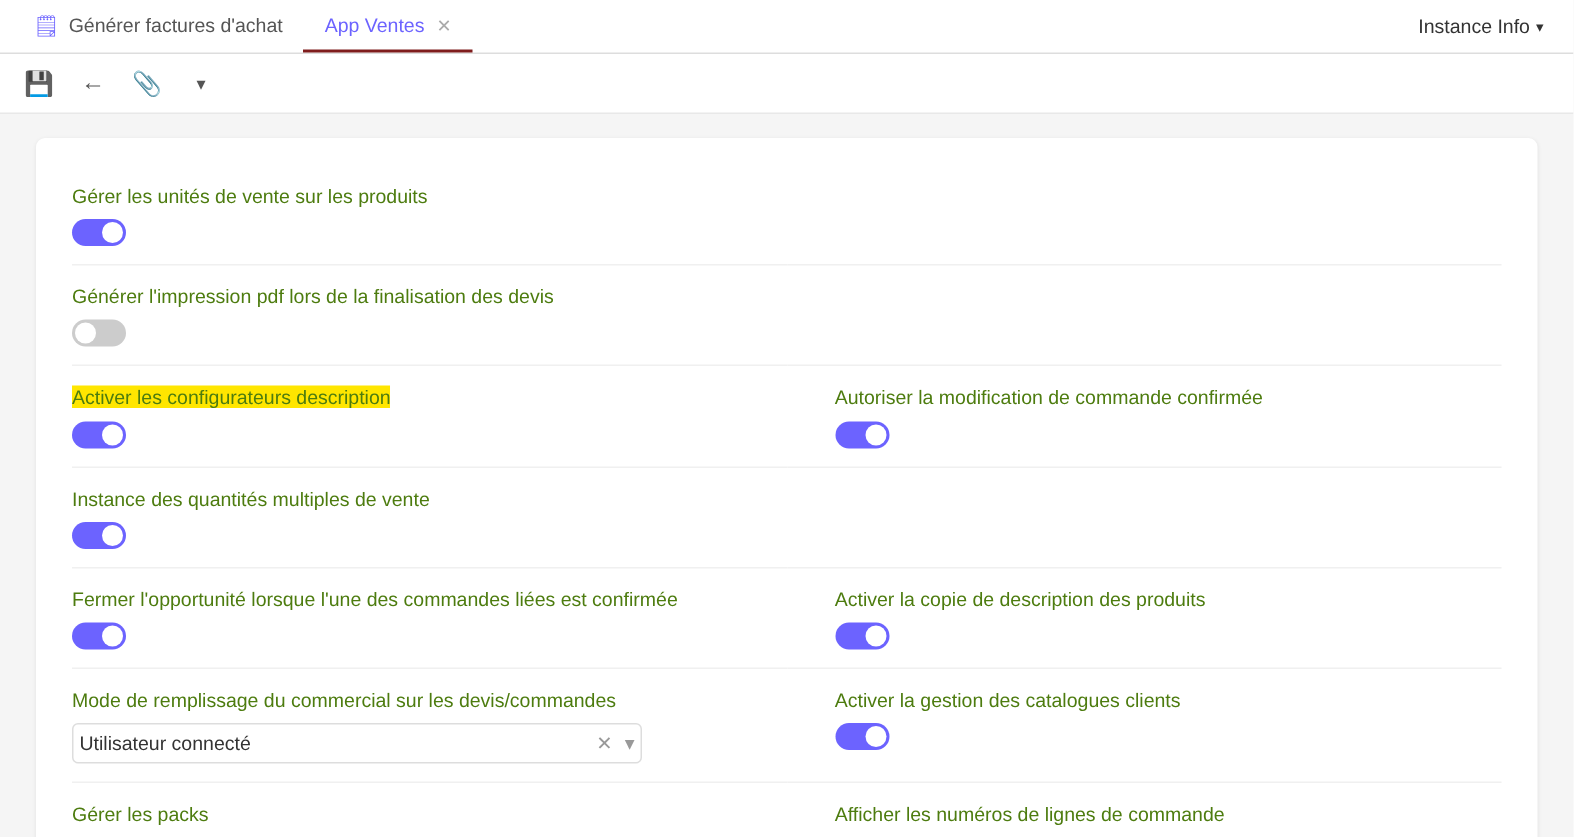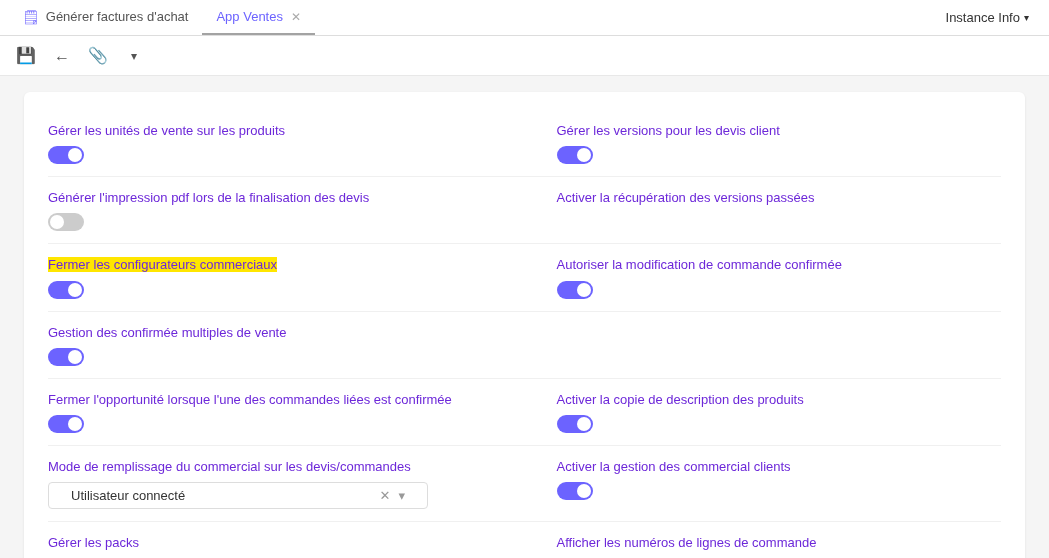--- a/index.html
+++ b/index.html
@@ -12,21 +12,21 @@
       height: 36px; padding: 0 8px;
       justify-content: space-between;
     }
     .tab-bar-left { display: flex; align-items: stretch; }
     .tab {
       display: flex; align-items: center; padding: 0 14px;
       cursor: pointer; font-size: 13px; color: #555;
       border-bottom: 2px solid transparent;
       white-space: nowrap;
     }
-    .tab.active { color: #6c63ff; border-bottom: 2px solid #a3a3a3; font-weight: 500; align-items: center; }
+    .tab.active { color: #6c63ff; border-bottom: 2px solid #7f1d1d; font-weight: 500; align-items: center; }
     .tab .tab-icon { margin-right: 6px; color: #6c63ff; font-size: 14px; }
     .tab .close-btn { margin-left: 8px; color: #aaa; font-size: 12px; cursor: pointer; }
     .tab-bar-right {
       display: flex; align-items: center; padding-right: 12px;
       font-size: 13px; color: #333; cursor: pointer; justify-content: space-between;
     }
     .tab-bar-right .dropdown-arrow { margin-left: 4px; font-size: 10px; }
 
     
     .toolbar {
@@ -52,21 +52,21 @@
     
     .settings-grid {
       display: grid; grid-template-columns: 1fr 1fr; gap: 0;
     }
     .setting-item {
       padding: 10px 12px 10px 0;
     }
     .setting-item.right-col { padding-left: 32px; border-left: none; }
 
     .setting-label {
-      font-size: 13px; color: #6d28d9; margin-bottom: 6px; line-height: 1.4;
+      font-size: 13px; color: #4d7c0f; margin-bottom: 6px; line-height: 1.4;
     }
     .setting-label .highlight {
       background: #ffe600; font-weight: normal;
     }
 
     
     .toggle-wrap { display: flex; align-items: center; }
     .toggle {
       position: relative; width: 36px; height: 18px;
       display: inline-block; cursor: pointer;
@@ -82,21 +82,21 @@
       transition: left 0.2s;
     }
     .toggle.on .toggle-thumb { left: 20px; }
     .toggle.off .toggle-thumb { left: 2px; }
     .toggle.off .toggle-track { background: #ccc; }
 
     
     .dropdown-field {
       display: flex; align-items: flex-start;
       border: 1px solid #ddd; border-radius: 4px;
-      padding: 5px 22px; font-size: 13px; color: #333;
+      padding: 5px 4px; font-size: 13px; color: #333;
       background: #fff; width: 100%; max-width: 380px;
       justify-content: space-between;
     }
     .dropdown-field .clear-btn { color: #999; cursor: pointer; margin-right: 4px; }
     .dropdown-field .arrow-btn { color: #999; cursor: pointer; }
 
     .row-divider {
       border: none; border-top: 1px solid #f0f0f0; margin: 2px 0;
     }
   </style>
@@ -132,55 +132,43 @@
     <div class="settings-grid" id="settings-container">
     <div class="setting-item">
           <div class="setting-label">Gérer les unités de vente sur les produits</div>
           <div class="toggle-wrap">
             <div class="toggle on">
               <div class="toggle-track"></div>
               <div class="toggle-thumb"></div>
             </div>
           </div>
         </div>
-        <div class="setting-item right-col">
-          <div class="setting-label">Gérer les versions pour les devis client</div>
-          <div class="toggle-wrap">
-            <div class="toggle on">
-              <div class="toggle-track"></div>
-              <div class="toggle-thumb"></div>
-            </div>
-          </div>
-        </div>
         <div style="grid-column: 1;">
           <hr class="row-divider">
         </div>
         <div style="grid-column: 2;">
           <hr class="row-divider">
         </div>
         <div class="setting-item">
           <div class="setting-label">Générer l'impression pdf lors de la finalisation des devis</div>
           <div class="toggle-wrap">
             <div class="toggle off">
               <div class="toggle-track"></div>
               <div class="toggle-thumb"></div>
             </div>
           </div>
         </div>
-        <div class="setting-item right-col">
-          <div class="setting-label">Activer la récupération des versions passées</div>
-        </div>
-        <div style="grid-column: 1;">
-          <hr class="row-divider">
-        </div>
-        <div style="grid-column: 2;">
-          <hr class="row-divider">
-        </div>
-        <div class="setting-item">
-          <div class="setting-label"><span class="highlight">Fermer les configurateurs commerciaux</span></div>
+        <div style="grid-column: 1;">
+          <hr class="row-divider">
+        </div>
+        <div style="grid-column: 2;">
+          <hr class="row-divider">
+        </div>
+        <div class="setting-item">
+          <div class="setting-label"><span class="highlight">Activer les configurateurs description</span></div>
           <div class="toggle-wrap">
             <div class="toggle on">
               <div class="toggle-track"></div>
               <div class="toggle-thumb"></div>
             </div>
           </div>
         </div>
         <div class="setting-item right-col">
           <div class="setting-label">Autoriser la modification de commande confirmée</div>
           <div class="toggle-wrap">
@@ -190,21 +178,21 @@
             </div>
           </div>
         </div>
         <div style="grid-column: 1;">
           <hr class="row-divider">
         </div>
         <div style="grid-column: 2;">
           <hr class="row-divider">
         </div>
         <div class="setting-item">
-          <div class="setting-label">Gestion des confirmée multiples de vente</div>
+          <div class="setting-label">Instance des quantités multiples de vente</div>
           <div class="toggle-wrap">
             <div class="toggle on">
               <div class="toggle-track"></div>
               <div class="toggle-thumb"></div>
             </div>
           </div>
         </div>
         <div style="grid-column: 1;">
           <hr class="row-divider">
         </div>
@@ -239,21 +227,21 @@
           <div class="setting-label">Mode de remplissage du commercial sur les devis/commandes</div>
           <div class="dropdown-field">
             <span>Utilisateur connecté</span>
         <span style="display:flex;align-items:center;gap:4px;">
           <span class="clear-btn">✕</span>
           <span class="arrow-btn">▾</span>
         </span>
           </div>
         </div>
         <div class="setting-item right-col">
-          <div class="setting-label">Activer la gestion des commercial clients</div>
+          <div class="setting-label">Activer la gestion des catalogues clients</div>
           <div class="toggle-wrap">
             <div class="toggle on">
               <div class="toggle-track"></div>
               <div class="toggle-thumb"></div>
             </div>
           </div>
         </div>
         <div style="grid-column: 1;">
           <hr class="row-divider">
         </div>

